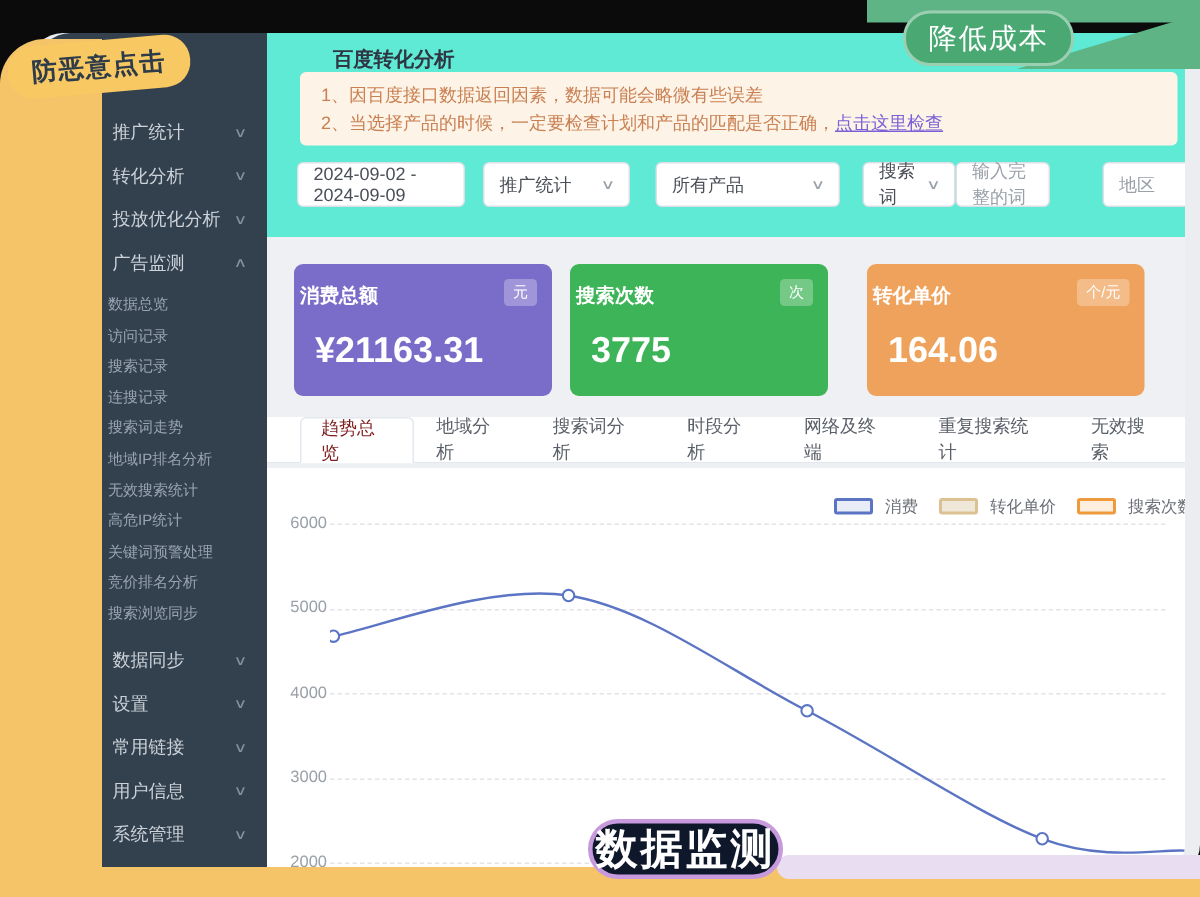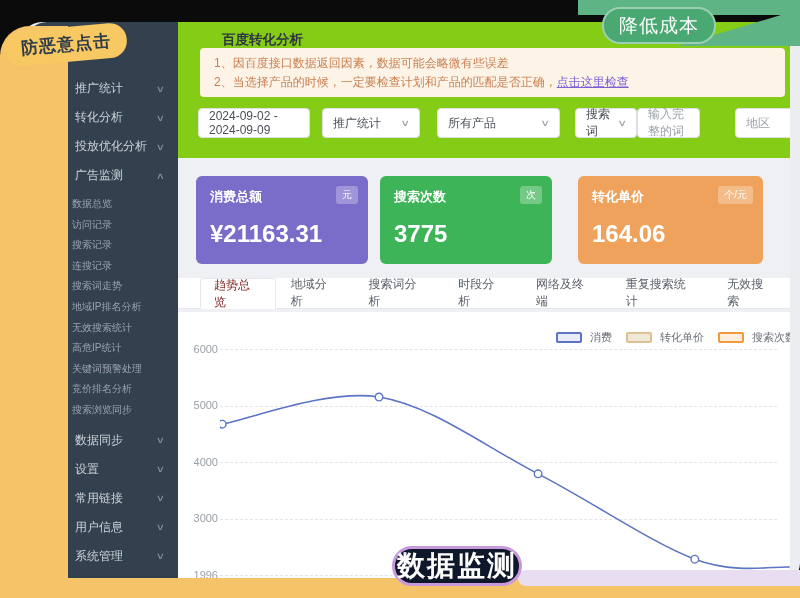--- a/index.html
+++ b/index.html
@@ -19,41 +19,41 @@
               color:#ccd2d9; font-size:12px; cursor:pointer; }
   .side-row .ic { width:14px; font-size:12px; color:#aeb7c0; margin-right:10px; text-align:center; }
   .side-row .chev { margin-left:auto; font-size:9px; color:#84909b; transform:scaleX(1.4); }
   .sub-list { padding:4px 0 2px 0; }
   .sub-row { height:20.6px; line-height:20.6px; padding-left:47px; color:#9aa4af;
              font-size:10px; cursor:pointer; white-space:nowrap; }
 
   
   .main { position:relative; flex:1; background:#eef0f3; overflow:hidden; }
 
-  .top-white { position:absolute; left:0; top:0; width:100%; height:136px; background:#84cc16; }
+  .top-white { position:absolute; left:0; top:0; width:100%; height:136px; background:#5eead4; }
   .page-title { position:absolute; left:44px; top:9px; font-size:13.5px; font-weight:bold; color:#2f3542; }
   .notice { position:absolute; left:22px; top:26px; width:585px; height:49px;
             background:#fdf3e7; border-radius:4px; padding:6px 14px; font-size:12px;
             color:#c98052; line-height:19px; white-space:nowrap; overflow:hidden; }
   .notice a { color:#7b61d6; text-decoration:underline; cursor:pointer; }
 
   .filters { position:absolute; left:20px; top:86px; height:30px; display:flex; }
   .fbox { height:30px; border:1px solid #dcdfe6; border-radius:4px; background:#fff;
           font-size:12px; color:#4a4f57; display:flex; align-items:center; padding:0 10px; }
   .fbox .chev { font-size:9px; color:#99a1ab; margin-left:auto; transform:scaleX(1.5); }
   .ph { color:#9aa0a9; }
   .f-date  { width:112px; margin-right:12px; justify-content:center; }
   .f-group { width:98px;  margin-right:17px; }
   .f-prod  { width:123px; margin-right:15px; }
   .f-word  { width:62px;  }
   .f-input { width:63px;  margin-right:35px; }
   .f-region{ width:60px; }
 
   .stats { position:absolute; left:0; top:154px; width:100%; height:88px; }
-  .stat-card { position:absolute; top:0; height:88px; border-radius:6px; color:#fff; padding:12px 14px; }
+  .stat-card { position:absolute; top:0; height:88px; border-radius:6px; color:#fff; padding:12px 4px; }
   .stat-card .lab { font-size:13px; font-weight:bold; }
   .stat-card .unit { position:absolute; right:10px; top:10px; background:rgba(255,255,255,.28);
                      border-radius:3px; font-size:10px; padding:2px 6px; }
   .stat-card .val { position:absolute; left:14px; bottom:16px; font-size:24px; font-weight:bold; }
   .sc0 { left:18px;  width:172px; }
   .sc1 { left:202px; width:172px; }
   .sc2 { left:400px; width:185px; }
 
   .tabs { position:absolute; left:0; top:256px; width:100%; height:31px; background:#fff;
           border-bottom:1px solid #e4e7ed; display:flex; align-items:stretch; padding-left:22px; }
@@ -235,21 +235,21 @@
           <span class="sw" style="border-color: rgb(238, 154, 61); background: rgb(253, 238, 221);"></span>
           <span>搜索次数</span>
         </div>
 
       </div>
 
       <div class="ytick" style="left:0;top:31px">6000</div>
       <div class="ytick" style="left:0;top:87px">5000</div>
       <div class="ytick" style="left:0;top:144px">4000</div>
       <div class="ytick" style="left:0;top:200px">3000</div>
-      <div class="ytick" style="left:0;top:257px">1996</div>
+      <div class="ytick" style="left:0;top:257px">2000</div>
 
       <div class="gline" style="top:37px"></div>
       <div class="gline" style="top:93.5px"></div>
       <div class="gline" style="top:150px"></div>
       <div class="gline" style="top:206.5px"></div>
       <div class="gline" style="top:263px"></div>
 
       <svg id="trend-svg" class="plot-svg" width="570" height="226" viewBox="0 0 570 226">
           <path d="M2.2800000000000002,75.145C28.405,70.625,106.4,39.73833333333333,159.03,48.025C211.66,56.31166666666667,265.43,97.83916666666666,318.06,124.865C370.69,151.89083333333332,432.82,194.6425,474.81,210.18C516.8,225.7175,554.135,216.77166666666668,570,218.09" fill="none" stroke="#5b74c4" stroke-width="1.6"></path>
           <circle cx="2.2800000000000002" cy="75.145" r="3.8" fill="#fff" stroke="#5b74c4" stroke-width="1.4"></circle>

